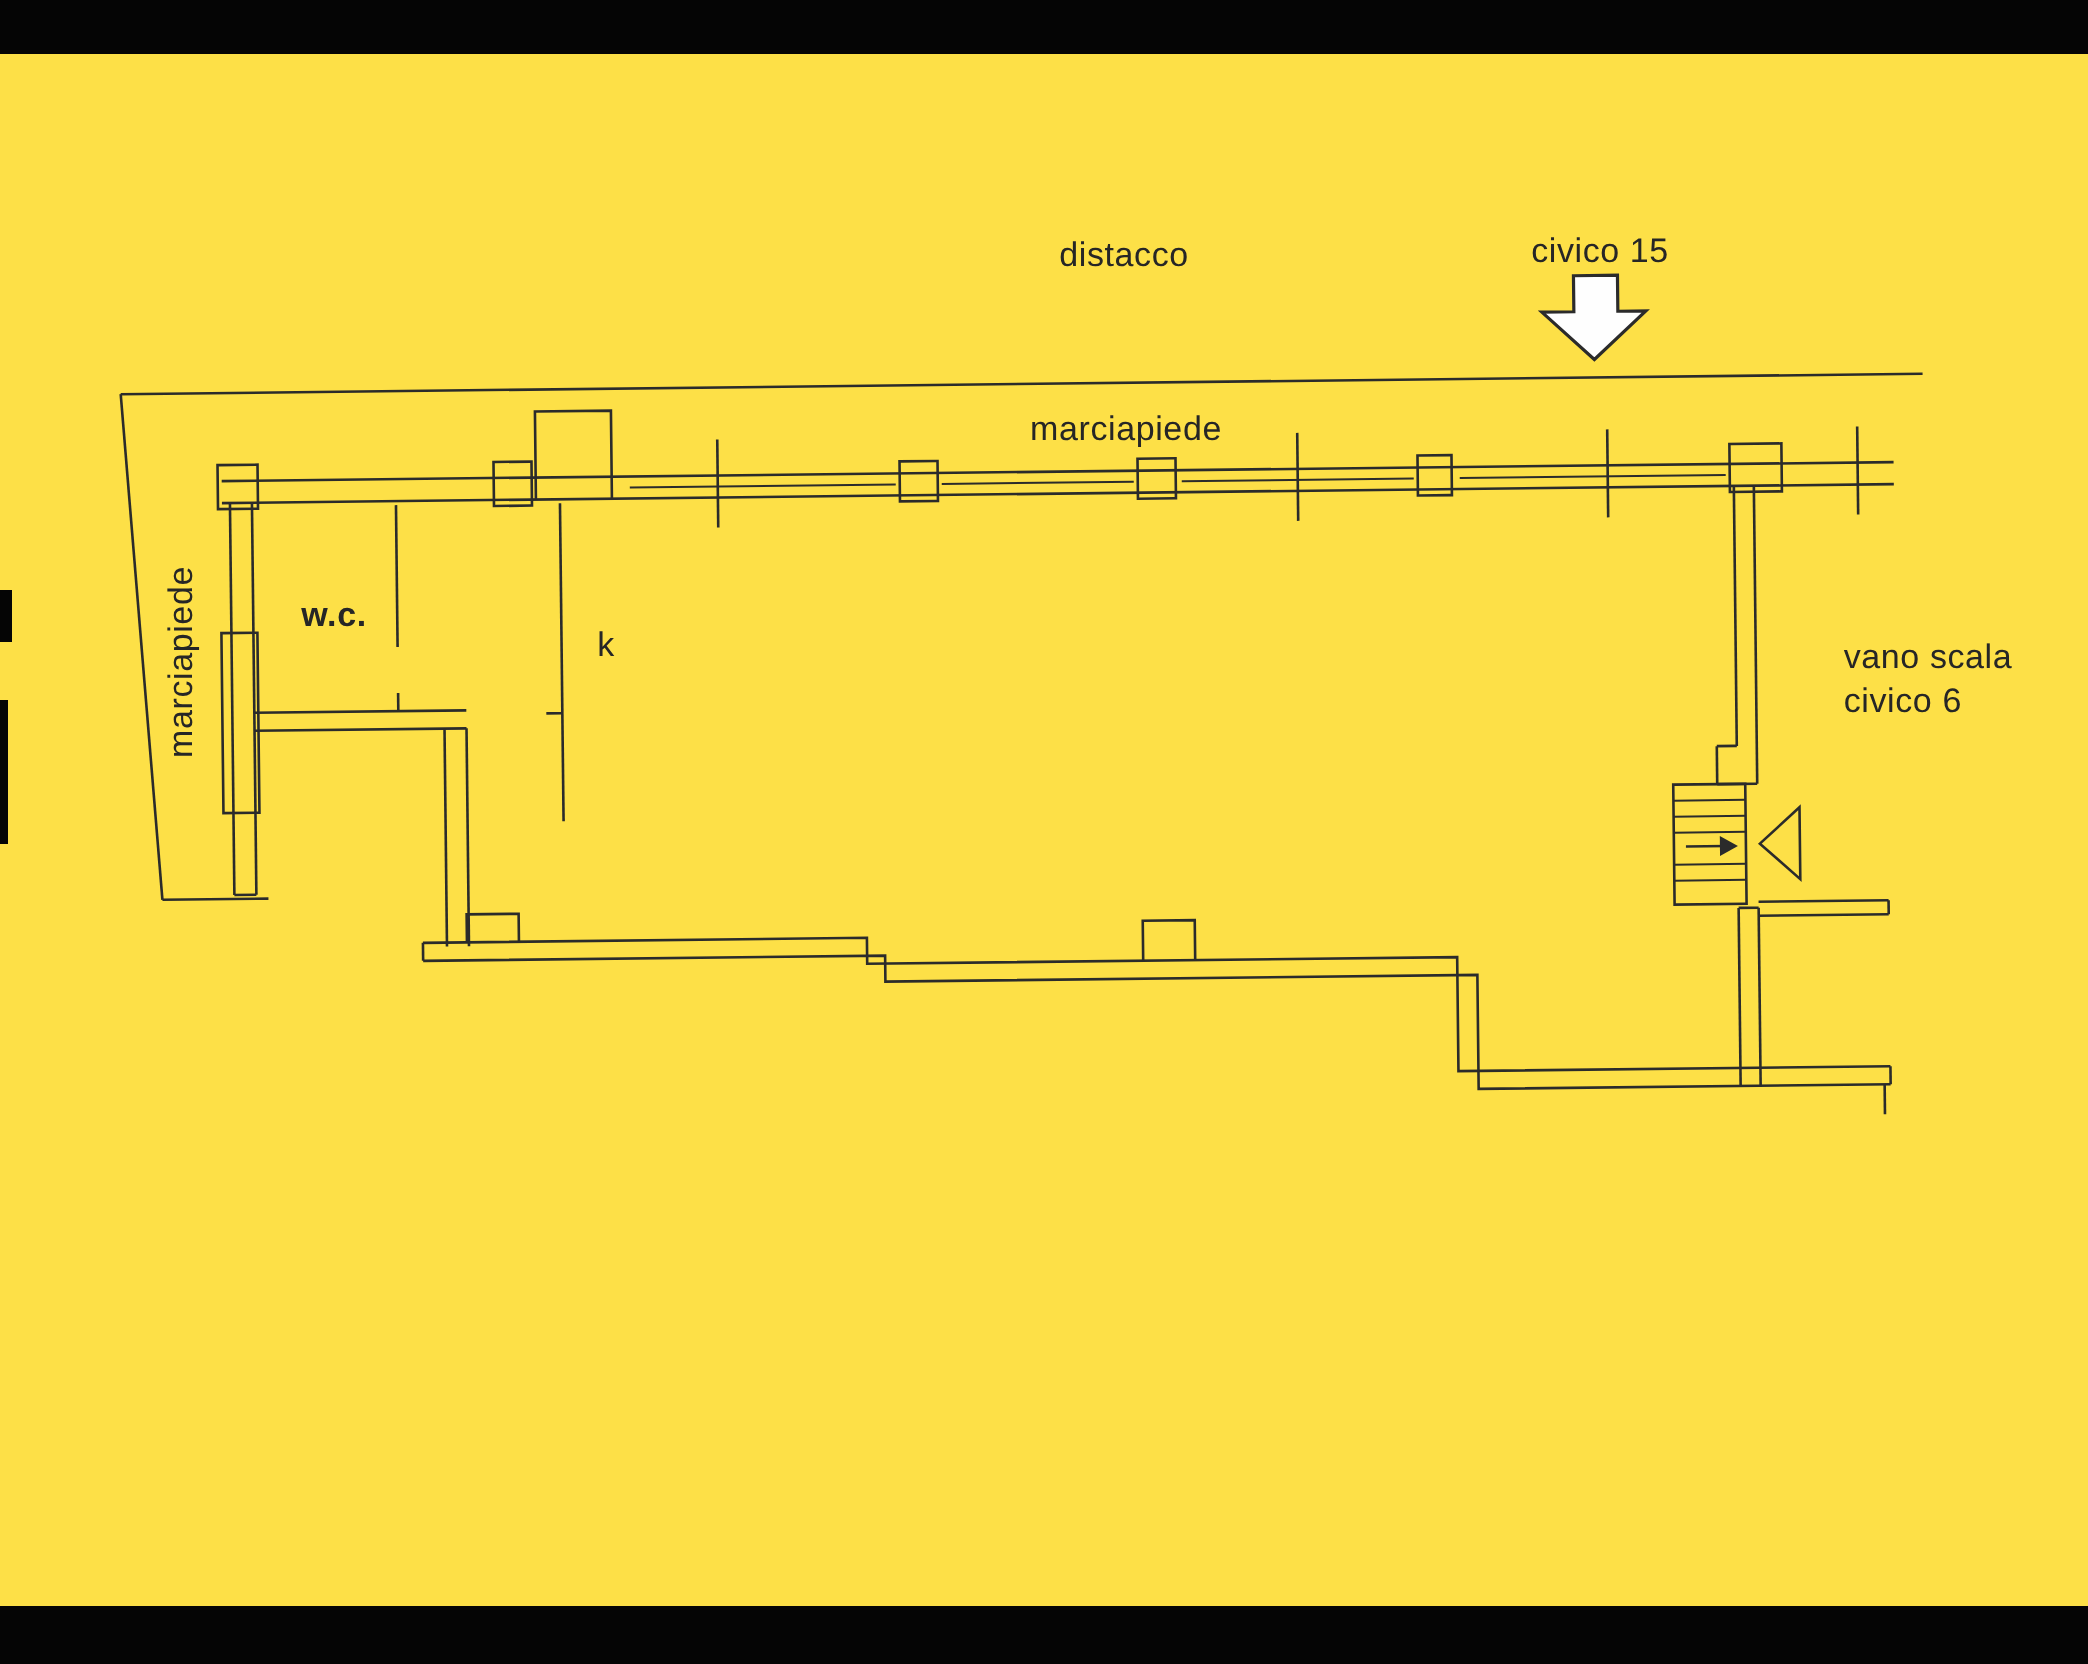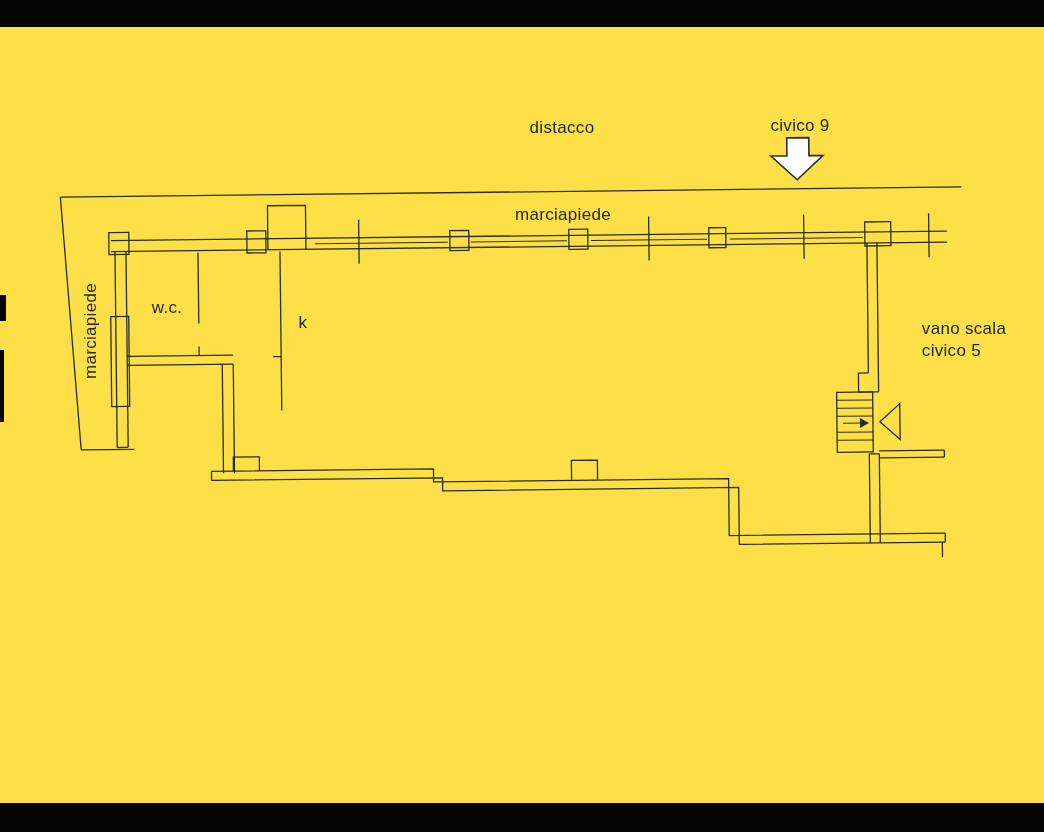--- a/index.html
+++ b/index.html
@@ -138,23 +138,23 @@
         </g>
       </g>
 
       <polygon points="899,408 899,444 879,426"></polygon>
 
       <polygon points="789,141 811,141 811,159 825,159 799,183 773,159 789,159" fill="#fefefe" stroke-width="1.6"></polygon>
     </g>
   </svg>
 
   <div class="label" style="left:562px;top:118px;">distacco</div>
-  <div class="label" style="left:800px;top:116px;">civico 9</div>
+  <div class="label" style="left:800px;top:116px;">civico 15</div>
   <div class="label" style="left:563px;top:205px;">marciapiede</div>
   <div class="label v" style="left:91px;top:331px;">marciapiede</div>
-  <div class="label" style="left:167px;top:298px;">w.c.</div>
+  <div class="label" style="left:167px;top:298px;font-weight:bold;">w.c.</div>
   <div class="label" style="left:303px;top:313px;">k</div>
   <div class="label two-line" style="left:964px;top:318px;">
     <span>vano scala</span><br>
-    <span>civico 5</span>
+    <span>civico 6</span>
   </div>
 
 </div>
 
 </body></html>

